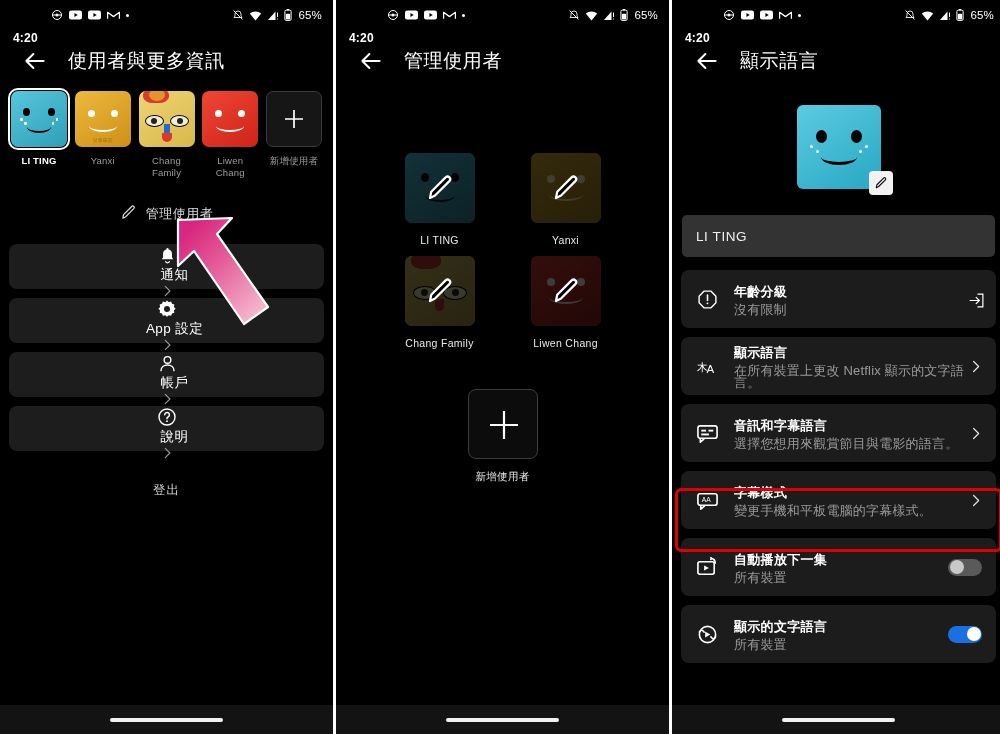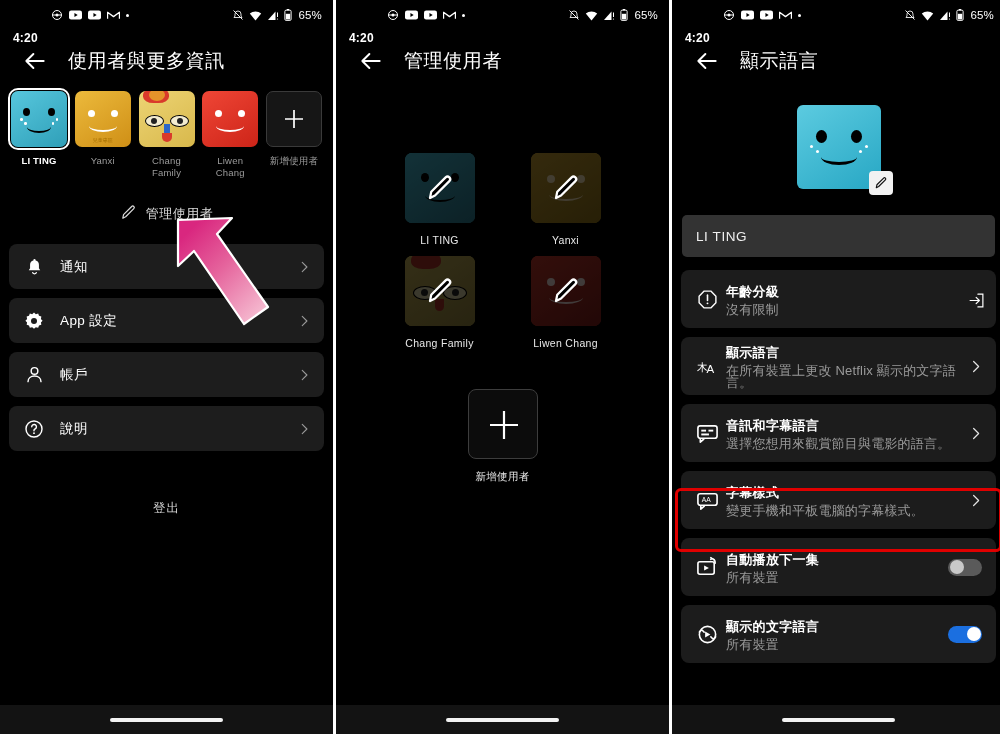--- a/index.html
+++ b/index.html
@@ -73,28 +73,28 @@
   
   .manage-row {
     display: flex; align-items: center; justify-content: center;
     gap: 9px; margin-top: 26px; color: #dcdcdc; font-size: 13px; letter-spacing: .5px;
   }
 
   
   .list { padding: 0 9px; margin-top: 20px; display: flex; flex-direction: column; gap: 9px; }
   .list-row {
     height: 45px; background: #1d1d1d; border-radius: 8px;
-    display: flex; align-items: center; padding: 0 13px 0 14px;
+    display: flex; align-items: center; padding: 0 13px 0 14px; flex-direction: column;
   }
   .row-ic { width: 22px; height: 22px; flex: 0 0 auto; display:flex; align-items:center; justify-content:center; }
   .row-label { color: #fff; font-size: 13.5px; margin-left: 15px; flex: 1; letter-spacing: .4px; }
   .chev { width: 14px; height: 14px; flex: 0 0 auto; }
   .signout {
     text-align: center; color: #d5d5d5; font-size: 12.5px;
-    margin-top: 49px; letter-spacing: 1px;
+    margin-top: 31px; letter-spacing: 1px;
   }
 
   
   .pink-arrow { position: absolute; left: 170px; top: 214px; width: 120px; height: 115px; pointer-events: none; }
 
   
   .mp-grid {
     margin-top: 70px;
     display: grid; grid-template-columns: 104px 104px;
     column-gap: 22px; row-gap: 10px;
@@ -128,21 +128,21 @@
     display: flex; align-items: center; padding: 0 14px;
     color: #f0f0f0; font-size: 13.5px; letter-spacing: .6px;
   }
   .s3-list { padding: 0 9px; margin-top: 13px; display: flex; flex-direction: column; gap: 9px; }
   .s3-row {
     min-height: 58px; background: #1c1c1c; border-radius: 8px;
     display: flex; align-items: center; padding: 0 14px 0 14px;
     position: relative;
   }
   .s3-ic { width: 24px; height: 24px; flex: 0 0 auto; display:flex; align-items:center; justify-content:center; }
-  .s3-texts { margin-left: 7px; flex: 1; min-width: 0; }
+  .s3-texts { margin-left: 15px; flex: 1; min-width: 0; }
   .s3-title { color: #ffffff; font-size: 13px; font-weight: 700; letter-spacing: .3px; }
   .s3-sub { color: #9a9a9a; font-size: 13px; margin-top: 3px; letter-spacing: .2px; line-height: 12px; }
   .toggle { width: 34px; height: 17px; border-radius: 9px; position: relative; flex: 0 0 auto; }
   .toggle.off { background: #5a5a5a; }
   .toggle.on  { background: #1b6fe0; }
   .knob { position: absolute; top: 1.5px; width: 14px; height: 14px; border-radius: 50%; }
   .toggle.off .knob { left: 1.5px; background: #c9c9c9; }
   .toggle.on  .knob { right: 1.5px; background: #ffffff; }
   .red-box {
     position: absolute; left: 3px; top: 488px; width: 327px; height: 64px;

